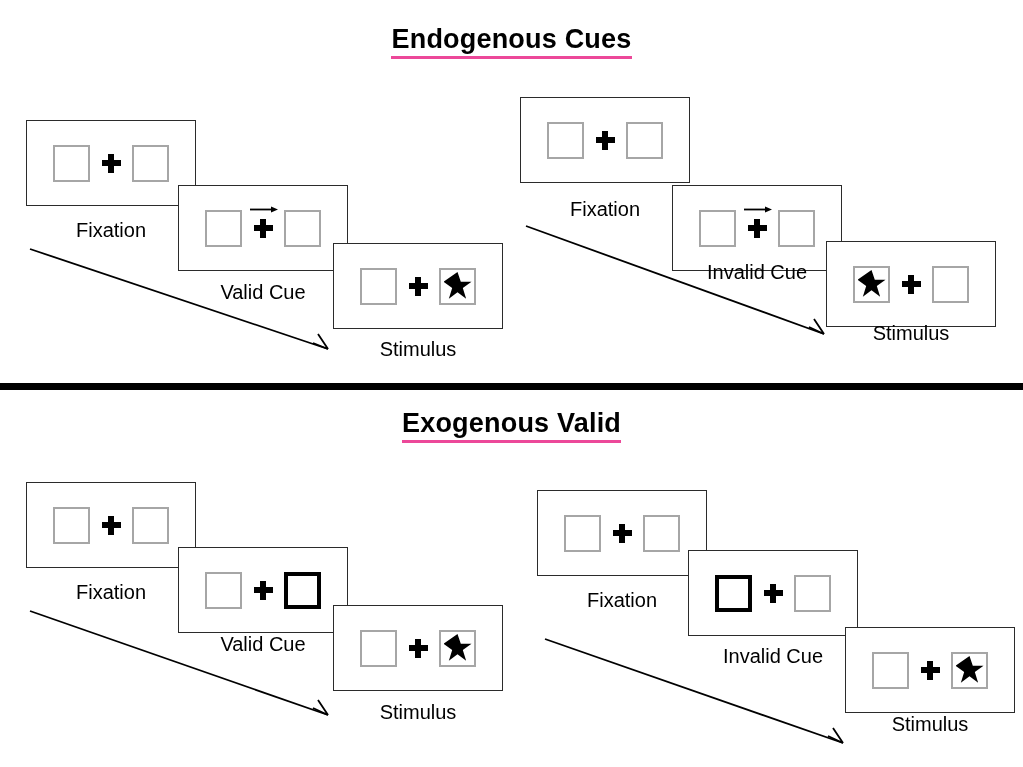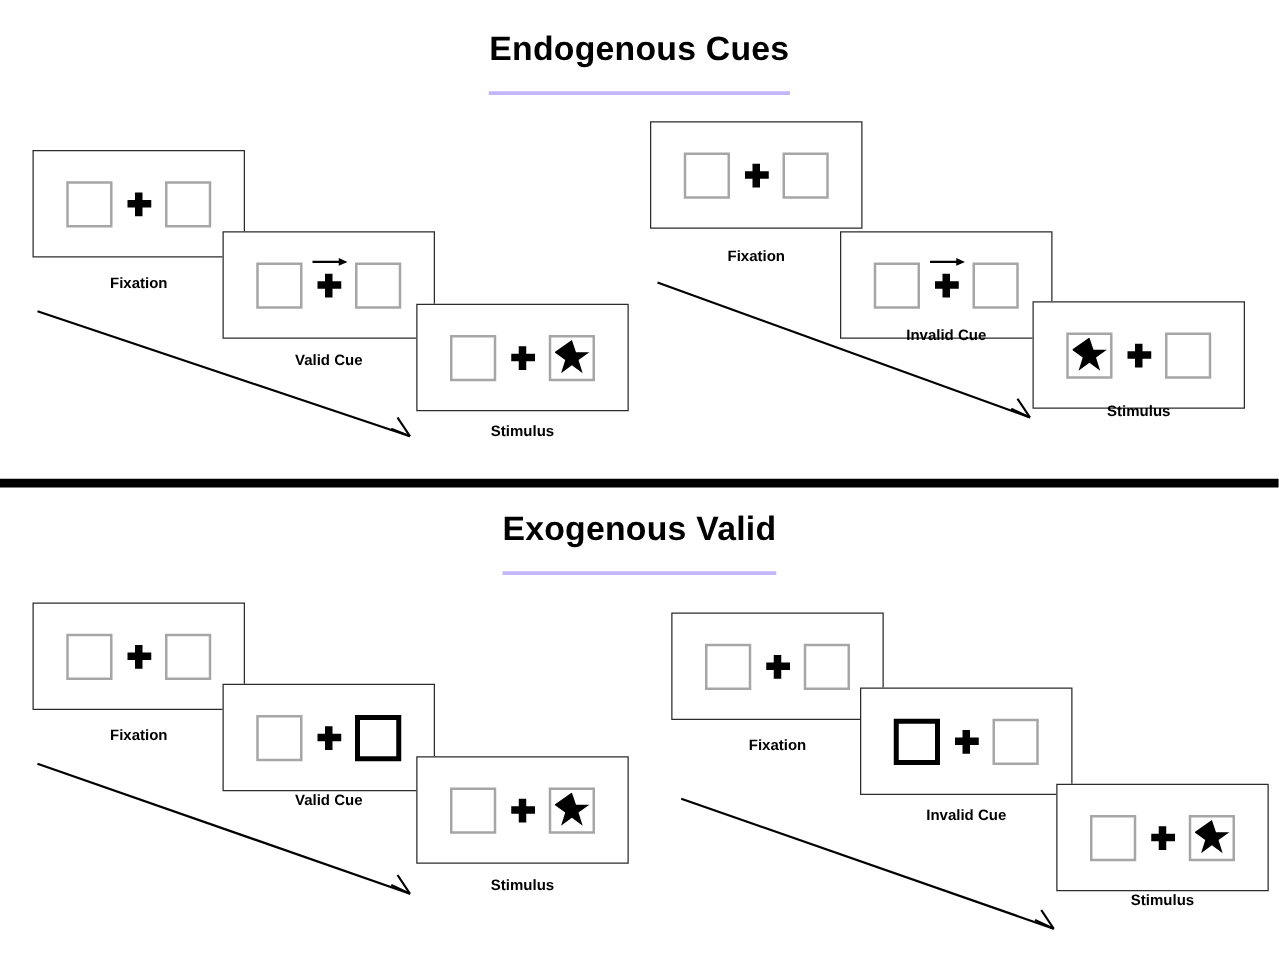--- a/index.html
+++ b/index.html
@@ -24,22 +24,22 @@
     left: 0;
     width: 1023px;
     text-align: center;
     font-size: 27px;
     font-weight: bold;
     color: #000000;
     letter-spacing: 0.2px;
   }
   .panel-title span {
     display: inline-block;
-    border-bottom: 3px solid #c4b5fd;
-    padding-bottom: 18px;
+    border-bottom: 3px solid #ec4899;
+    padding-bottom: 1px;
   }
   #panel-endogenous .panel-title { top: 24px; }
   #panel-exogenous  .panel-title { top: 16px; }
 
   .divider {
     position: absolute;
     left: 0;
     top: 383px;
     width: 1023px;
     height: 7px;
@@ -113,22 +113,22 @@
     position: absolute;
     top: -4px;
     left: 7px;
     width: 30px;
     height: 11px;
   }
 
   
   .caption {
     position: absolute;
-    font-size: 12px;
-    font-weight: bold;
+    font-size: 20px;
+    font-weight: normal;
     color: #000000;
     white-space: nowrap;
     z-index: 3;
   }
 
   .flow-arrow {
     position: absolute;
     z-index: 1;
     overflow: visible;
   }

